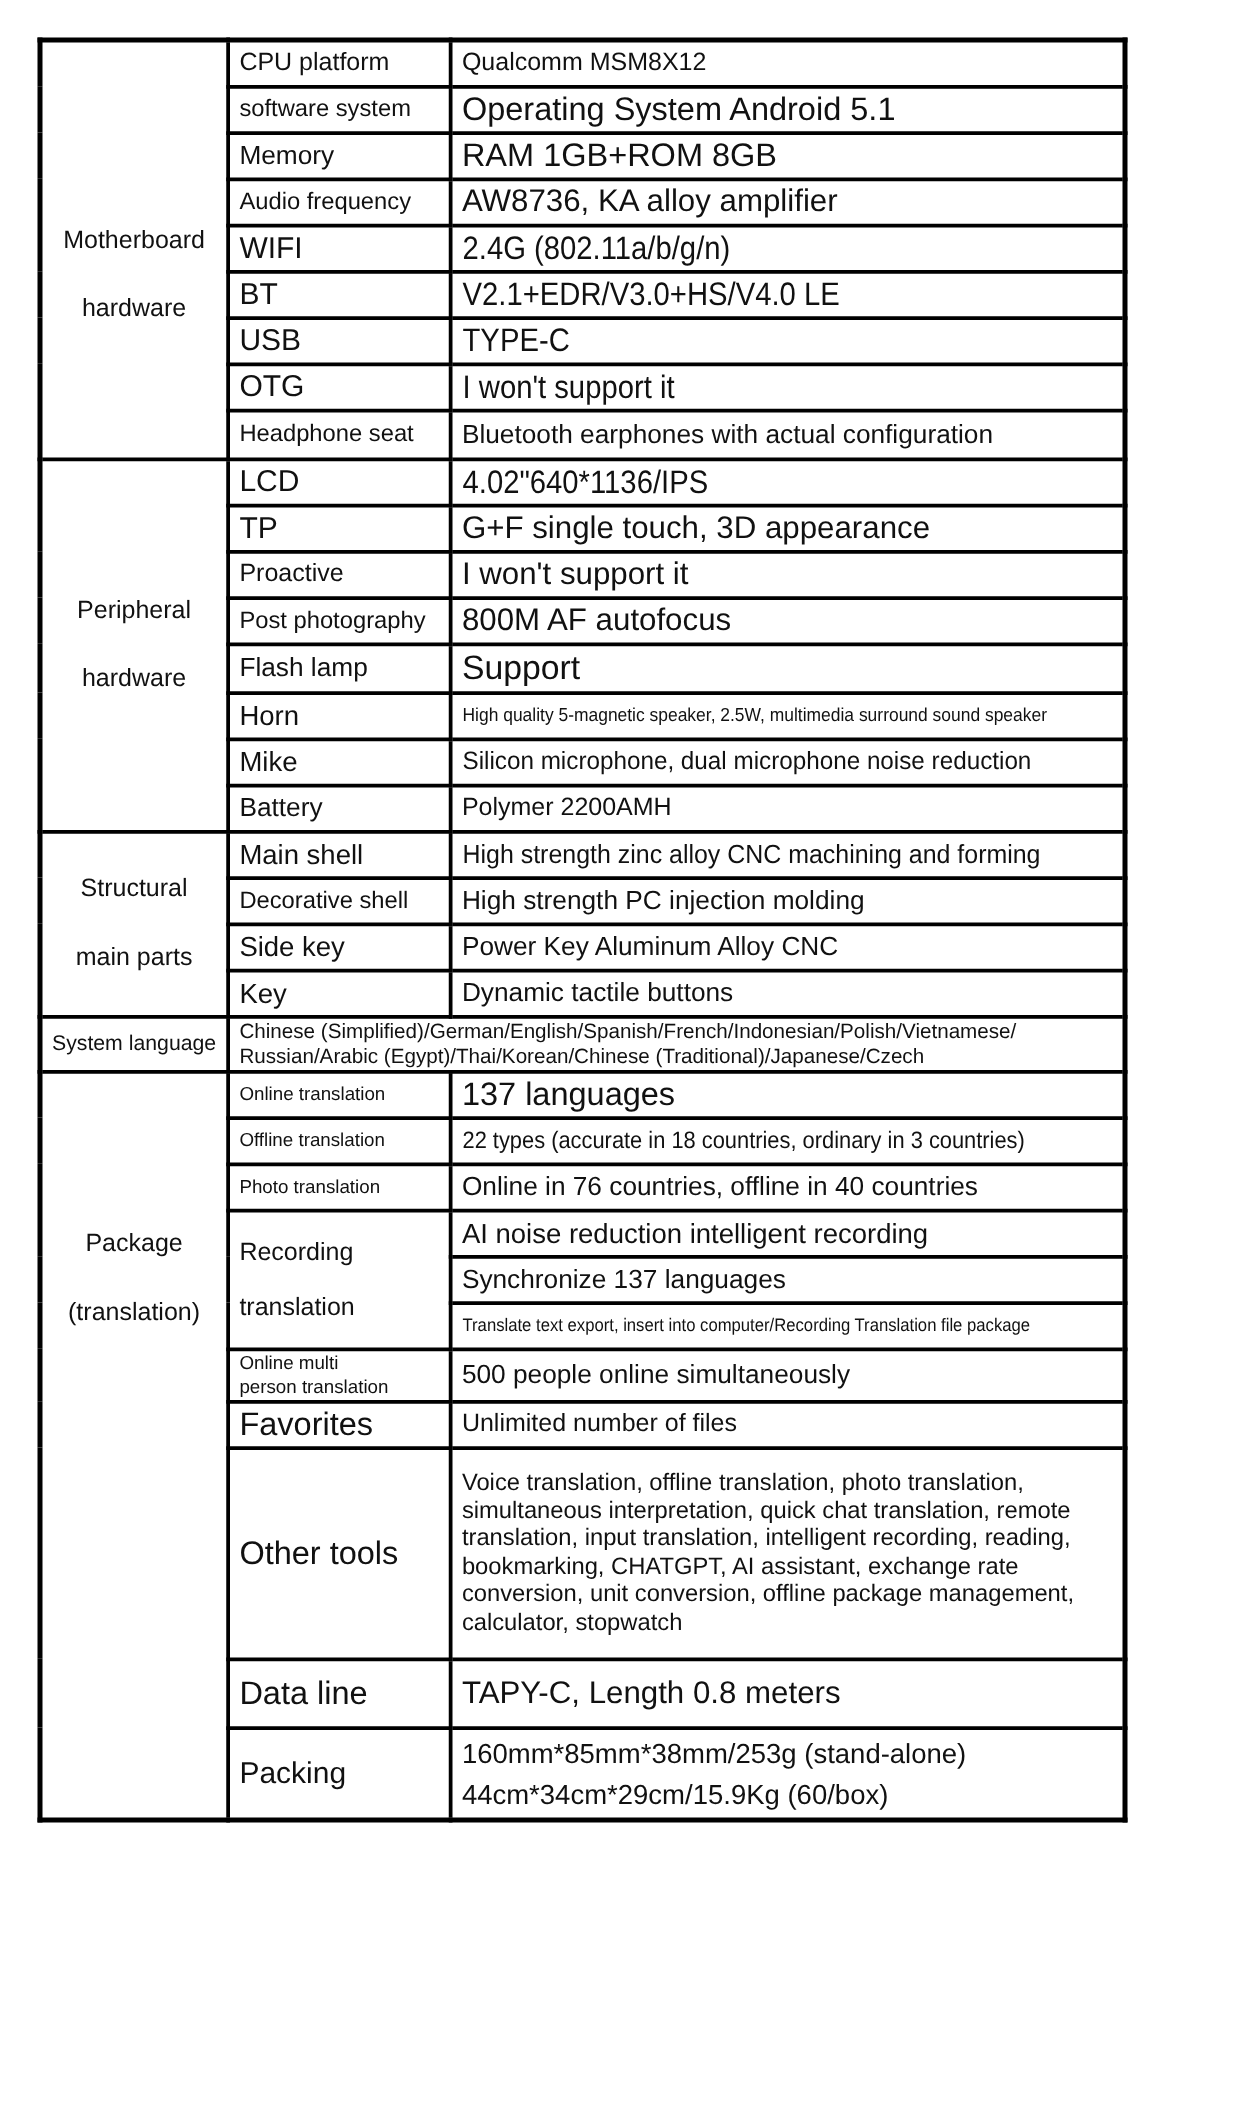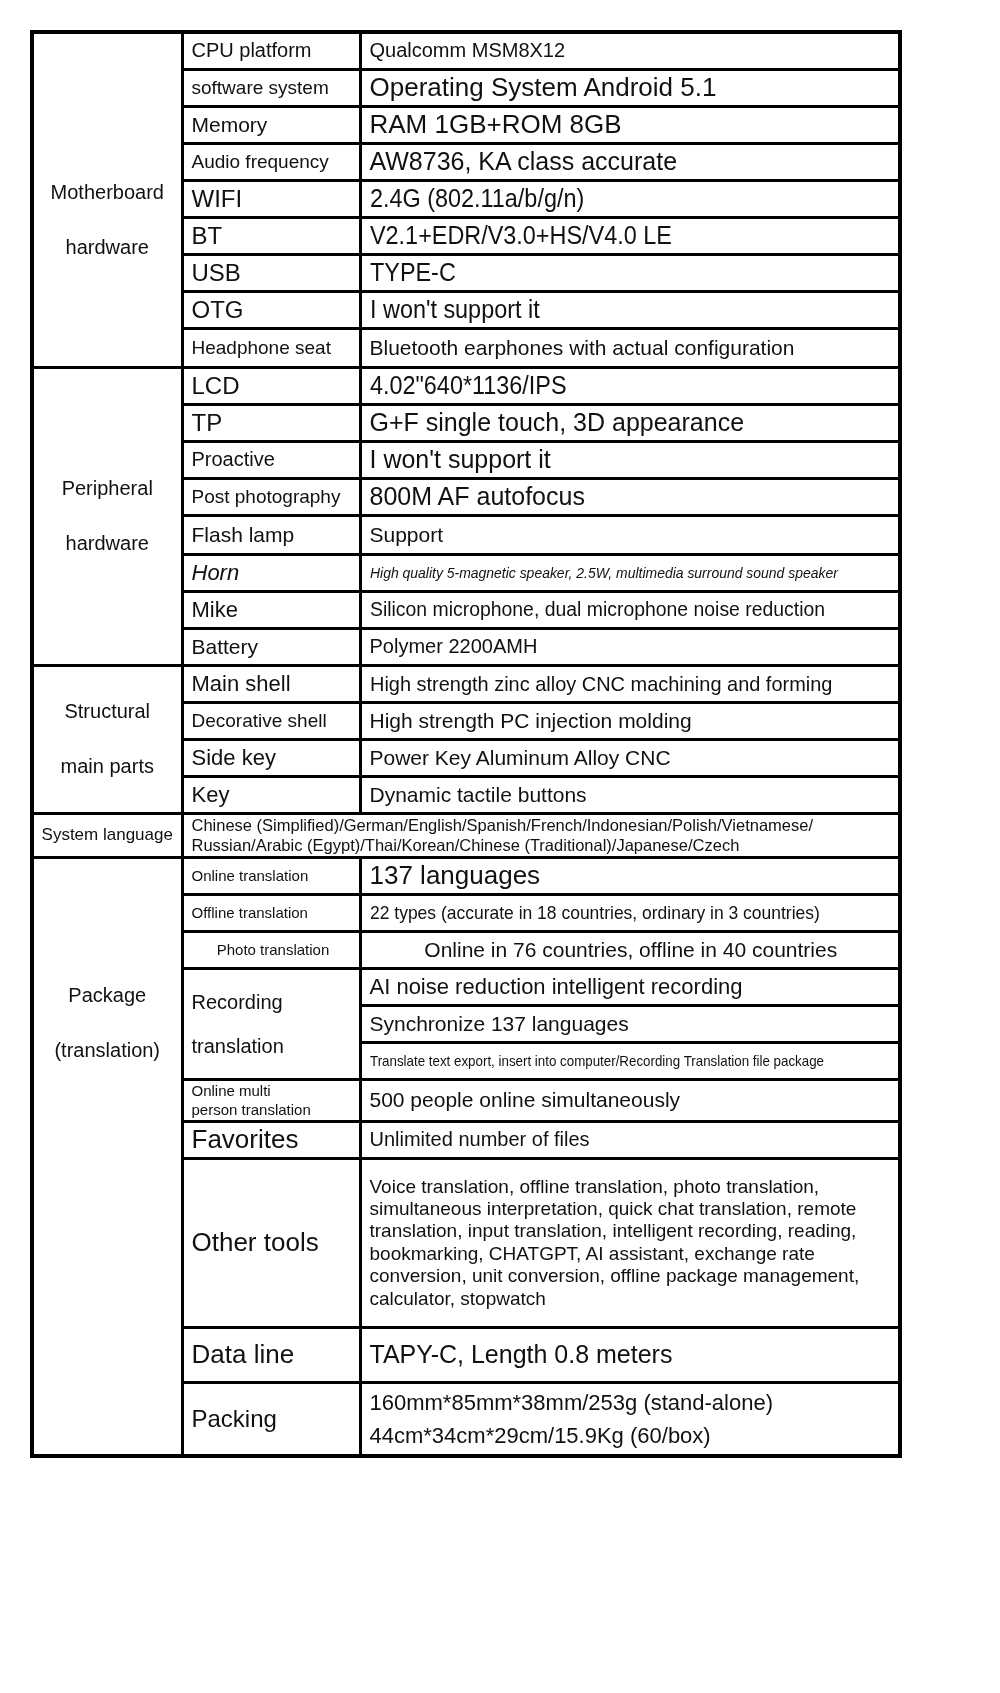--- a/index.html
+++ b/index.html
@@ -13,21 +13,21 @@
   td.val{padding:0 6px 0 8px;vertical-align:middle;}
   td.cat{padding:0;vertical-align:middle;text-align:center;
          font-size:20px;line-height:2.75;white-space:pre-line;}
   td.cat.c0{padding-top:40px;text-align:center;}
   td.cat.cpkg{vertical-align:top;padding-top:109px;}
   td.cat.csm{font-size:17px;line-height:1.2;white-space:normal;}
   
   .s14{font-size:14.5px}.s15{font-size:15px}.s16{font-size:16.5px}
   .s17{font-size:15px}.s19{font-size:19px}.s20{font-size:20px}
   .s21{font-size:21px}.s22{font-size:22px}.s24{font-size:24px}
-  .s25{font-size:25px}.s26{font-size:26px}.s27{font-size:21px}
+  .s25{font-size:25px}.s26{font-size:26px}.s27{font-size:27px}
   
   .vv{display:inline-block;white-space:nowrap;transform-origin:0 50%;}
   .f90{transform:scaleX(.90)}.f92{transform:scaleX(.92)}.f93{transform:scaleX(.93)}
   .f95{transform:scaleX(.95)}.f97{transform:scaleX(.97)}
   .wrap{white-space:normal;line-height:1.18;}
   .pre{white-space:pre-line;}
   .lh12{line-height:1.25}.lh13{line-height:1.3}.lh15{line-height:1.5}.lh22{line-height:2.2}
 </style>
 </head>
 <body>
@@ -49,21 +49,21 @@
         <tr style="height: 37px;">
           <td class="lab"><span class="vv s19">software system</span></td>
           <td class="val"><span class="vv s26">Operating System Android 5.1</span></td>
         </tr>
         <tr style="height: 37px;">
           <td class="lab"><span class="vv s21">Memory</span></td>
           <td class="val"><span class="vv s26">RAM 1GB+ROM 8GB</span></td>
         </tr>
         <tr style="height: 37px;">
           <td class="lab"><span class="vv s19">Audio frequency</span></td>
-          <td class="val"><span class="vv s25">AW8736, KA class accurate</span></td>
+          <td class="val"><span class="vv s25">AW8736, KA alloy amplifier</span></td>
         </tr>
         <tr style="height: 37px;">
           <td class="lab"><span class="vv s24">WIFI</span></td>
           <td class="val"><span class="vv s26 f90">2.4G (802.11a/b/g/n)</span></td>
         </tr>
         <tr style="height: 37px; margin-top: 44px;">
           <td class="lab"><span class="vv s24">BT</span></td>
           <td class="val"><span class="vv s26 f90">V2.1+EDR/V3.0+HS/V4.0 LE</span></td>
         </tr>
         <tr style="height: 37px; margin-top: 12px;">
@@ -93,21 +93,21 @@
           <td class="val"><span class="vv s25">I won't support it</span></td>
         </tr>
         <tr style="height: 37px;">
           <td class="lab"><span class="vv s19">Post photography</span></td>
           <td class="val"><span class="vv s25">800M AF autofocus</span></td>
         </tr>
         <tr style="height: 39px;">
           <td class="lab"><span class="vv s21">Flash lamp</span></td>
           <td class="val"><span class="vv s27">Support</span></td>
         </tr>
-        <tr style="height: 37px; font-style: italic;">
+        <tr style="height: 37px;">
           <td class="lab"><span class="vv s22">Horn</span></td>
           <td class="val"><span class="vv s15 f93">High quality 5-magnetic speaker, 2.5W, multimedia surround sound speaker</span></td>
         </tr>
         <tr style="height: 37px; text-decoration: underline;">
           <td class="lab"><span class="vv s22">Mike</span></td>
           <td class="val"><span class="vv s20 f97">Silicon microphone, dual microphone noise reduction</span></td>
         </tr>
         <tr style="height: 37px;">
           <td class="lab"><span class="vv s21">Battery</span></td>
           <td class="val"><span class="vv s20">Polymer 2200AMH</span></td>
@@ -138,21 +138,21 @@
         <tr style="height: 37px;">
           <td class="cat cpkg" rowspan="11">Package
 (translation)</td>
           <td class="lab"><span class="vv s17">Online translation</span></td>
           <td class="val"><span class="vv s26">137 languages</span></td>
         </tr>
         <tr style="height: 37px;">
           <td class="lab"><span class="vv s17">Offline translation</span></td>
           <td class="val"><span class="vv s19 f92">22 types (accurate in 18 countries, ordinary in 3 countries)</span></td>
         </tr>
-        <tr style="height: 37px; text-align: center;">
+        <tr style="height: 37px;">
           <td class="lab"><span class="vv s17">Photo translation</span></td>
           <td class="val"><span class="vv s21">Online in 76 countries, offline in 40 countries</span></td>
         </tr>
         <tr style="height: 37px;">
           <td class="lab" rowspan="3"><span class="vv s20 pre lh22">Recording
 translation</span></td>
           <td class="val"><span class="vv s22">AI noise reduction intelligent recording</span></td>
         </tr>
         <tr style="height: 37px;">
           <td class="val"><span class="vv s21">Synchronize 137 languages</span></td>

